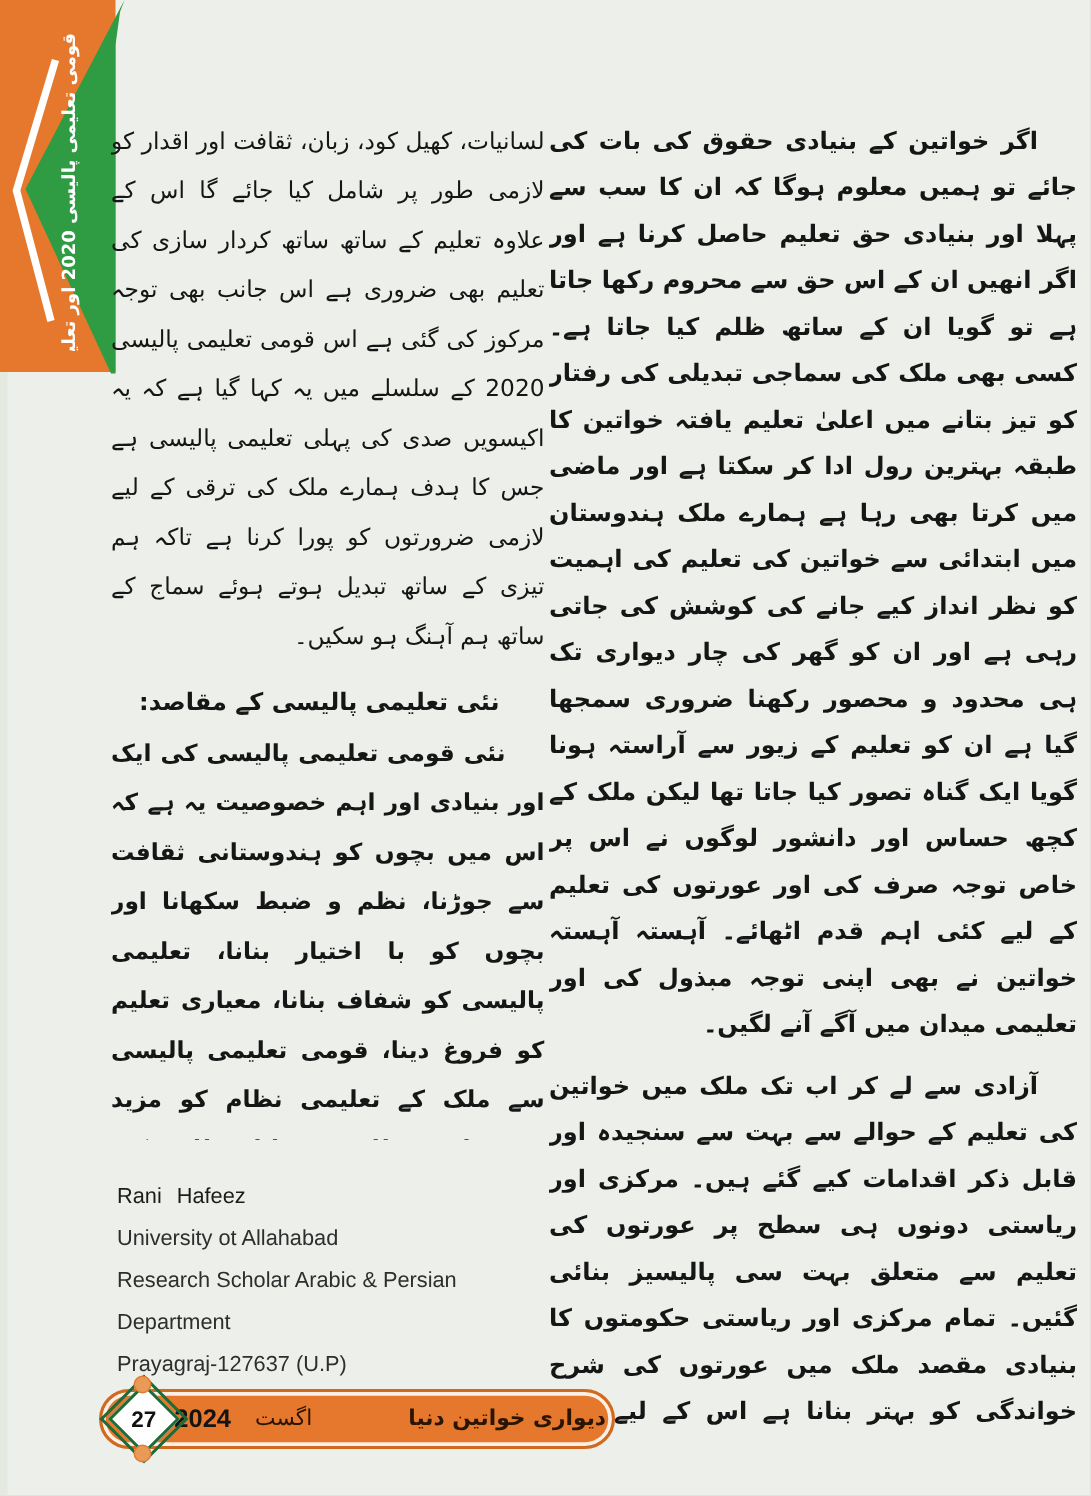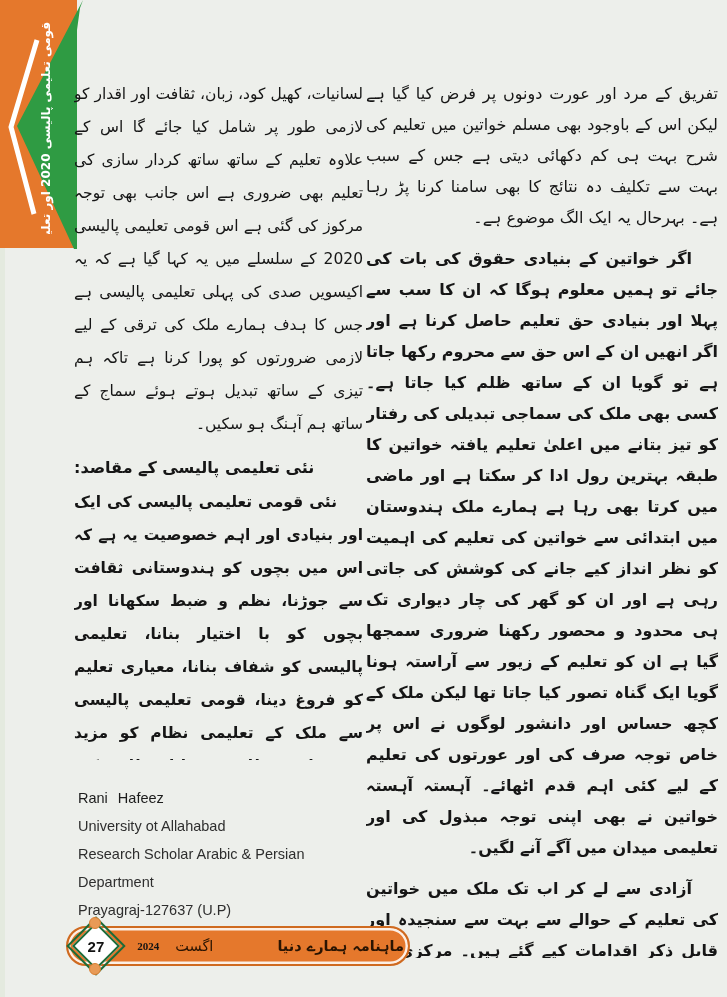--- a/index.html
+++ b/index.html
@@ -48,21 +48,21 @@
   .col-left{
     left:74px;top:78px;
     width:289px;height:682px;
     font-size:15.5px;line-height:33px;
   }
   .indent{text-indent:26px;font-weight:bold;}
   .urdu-heading{
     margin:2px 30px 2px 0;
     font-weight:bold;
     font-size:16px;
-    text-align:left;
+    text-align:right;
   }
 
   
   .author{
     position:absolute;
     left:78px;top:784px;
     width:300px;
     font-family:"Liberation Sans",sans-serif;
     font-size:14.5px;
     color:#2e2e2e;
@@ -83,21 +83,21 @@
   }
   .footer-content{
     position:absolute;left:70px;right:16px;top:6px;height:40px;
     direction:rtl;
     display:flex;
     align-items:center;
     gap:0;
   }
   .footer-magazine{font-size:14.5px;font-weight:bold;color:#2a1402;white-space:nowrap;}
   .footer-month{font-size:14.5px;color:#2a1402;margin-right:64px;white-space:nowrap;}
-  .footer-year{font-size:11px;font-weight:bold;color:#141414;margin-right:16px;font-family:Liberation Serif, serif;}
+  .footer-year{font-size:17px;font-weight:bold;color:#141414;margin-right:16px;font-family:Liberation Sans, sans-serif;}
   .page-diamond{
     position:absolute;left:19px;top:9px;
     width:30px;height:30px;
     background:#ffffff;
     border:2px solid #1c6b38;
     outline:2px solid #1c6b38;
     outline-offset:2px;
     transform:rotate(45deg);
     z-index:3;
     display:flex;align-items:center;justify-content:center;
@@ -125,21 +125,20 @@
     <svg width="92" height="254" viewBox="0 0 92 254">
       <rect x="0" y="0" width="77" height="248" fill="#e5782c"></rect>
       <polygon points="83,0 17,126 74,249 77,249 77,30 80,8" fill="#2f9b43"></polygon>
       <polyline points="37,40 11,127 34,214" fill="none" stroke="#ffffff" stroke-width="5"></polyline>
     </svg>
     <div class="vertical-title">قومی تعلیمی پالیسی 2020 اور تعلیم نسواں</div>
   </div>
   <div class="edge-strip"></div>
 
   <div class="column col-right">
-    <p>تفریق کے مرد اور عورت دونوں پر فرض کیا گیا ہے لیکن اس کے باوجود بھی مسلم خواتین میں تعلیم کی شرح بہت ہی کم دکھائی دیتی ہے جس کے سبب بہت سے تکلیف دہ نتائج کا بھی سامنا کرنا پڑ رہا ہے۔ بہرحال یہ ایک الگ موضوع ہے۔</p>
     <p class="indent">اگر خواتین کے بنیادی حقوق کی بات کی جائے تو ہمیں معلوم ہوگا کہ ان کا سب سے پہلا اور بنیادی حق تعلیم حاصل کرنا ہے اور اگر انھیں ان کے اس حق سے محروم رکھا جاتا ہے تو گویا ان کے ساتھ ظلم کیا جاتا ہے۔ کسی بھی ملک کی سماجی تبدیلی کی رفتار کو تیز بتانے میں اعلیٰ تعلیم یافتہ خواتین کا طبقہ بہترین رول ادا کر سکتا ہے اور ماضی میں کرتا بھی رہا ہے ہمارے ملک ہندوستان میں ابتدائی سے خواتین کی تعلیم کی اہمیت کو نظر انداز کیے جانے کی کوشش کی جاتی رہی ہے اور ان کو گھر کی چار دیواری تک ہی محدود و محصور رکھنا ضروری سمجھا گیا ہے ان کو تعلیم کے زیور سے آراستہ ہونا گویا ایک گناہ تصور کیا جاتا تھا لیکن ملک کے کچھ حساس اور دانشور لوگوں نے اس پر خاص توجہ صرف کی اور عورتوں کی تعلیم کے لیے کئی اہم قدم اٹھائے۔ آہستہ آہستہ خواتین نے بھی اپنی توجہ مبذول کی اور تعلیمی میدان میں آگے آنے لگیں۔</p>
     <p class="indent">آزادی سے لے کر اب تک ملک میں خواتین کی تعلیم کے حوالے سے بہت سے سنجیدہ اور قابل ذکر اقدامات کیے گئے ہیں۔ مرکزی اور ریاستی دونوں ہی سطح پر عورتوں کی تعلیم سے متعلق بہت سی پالیسیز بنائی گئیں۔ تمام مرکزی اور ریاستی حکومتوں کا بنیادی مقصد ملک میں عورتوں کی شرح خواندگی کو بہتر بنانا ہے اس کے لیے وقتاً فوقتاً اقتدار میں آنے والی حکومتوں کی جانب سے بہت سی تعلیمی پالیسی بھی بنائی جاتی رہی ہیں۔ شروع سے اب تک کی تقریباً تمام تعلیمی منصوبوں میں خواتین کی تعلیم پر بھی خصوصی توجہ صرف کی گئی ہے، اگر ہم آزادی کے بعد خواتین کی شرح خواندگی پر نظر ڈالیں تو اس میں حیرت انگیز حد تک اضافہ ہوا ہے ملک بھر کی الگ الگ ریاستی حکومتوں کی طرف سے خواتین کی تعلیم کو فروغ دینے کے لئے مختلف اسکیمیں چلائی گئیں ہیں اور اب بھی ان کی فلاح و بہبود کے لیے حکومت ہند کی جانب سے چلائی جا رہی ہیں جن کی مدد سے خواتین کی تعلیمی شرح میں خاصا اضافہ دیکھنے کو مل رہا ہے اور آئندہ بھی اس بات کی قوی امید ہے کہ خواتین کے تعلیمی حوالے سے حالات مزید بہتر ہوں گے اور یہاں کی خواتین بھی ترقی کے میدان میں دوسرے ملکوں کی خواتین کے شانہ بہ شانہ چلنے کے قابل ہو سکیں گی۔</p>
 
   </div>
 
   <div class="column col-left">
     <p>لسانیات، کھیل کود، زبان، ثقافت اور اقدار کو لازمی طور پر شامل کیا جائے گا اس کے علاوہ تعلیم کے ساتھ ساتھ کردار سازی کی تعلیم بھی ضروری ہے اس جانب بھی توجہ مرکوز کی گئی ہے اس قومی تعلیمی پالیسی 2020 کے سلسلے میں یہ کہا گیا ہے کہ یہ اکیسویں صدی کی پہلی تعلیمی پالیسی ہے جس کا ہدف ہمارے ملک کی ترقی کے لیے لازمی ضرورتوں کو پورا کرنا ہے تاکہ ہم تیزی کے ساتھ تبدیل ہوتے ہوئے سماج کے ساتھ ہم آہنگ ہو سکیں۔</p>
     <div class="urdu-heading">نئی تعلیمی پالیسی کے مقاصد:</div>
     <p class="indent">نئی قومی تعلیمی پالیسی کی ایک اور بنیادی اور اہم خصوصیت یہ ہے کہ اس میں بچوں کو ہندوستانی ثقافت سے جوڑنا، نظم و ضبط سکھانا اور بچوں کو با اختیار بنانا، تعلیمی پالیسی کو شفاف بنانا، معیاری تعلیم کو فروغ دینا، قومی تعلیمی پالیسی سے ملک کے تعلیمی نظام کو مزید مضبوط و طاقتور بنانا، طلبہ کی بہترین ذہنی نشوونما اور ان کی صلاحیت و لیاقت میں مزید نکھار پیدا کرنا، دنیا کے تمام ممالک تعلیمی پالیسی پر زور دیتے ہیں۔ تعلیمی پالیسیوں کے نتائج اور سماجی و معاشی ترقی پر ان کے اثرات پر توجہ دینے کے لیے عالمی سطح پر دنیا بھر کی حکومتوں کو غور کرتے کے لئے کہا جاتا ہے تاکہ ترقی کے میدان میں سب لوگوں کو برابر مواقع حاصل ہو سکیں۔</p>
 
@@ -149,21 +148,21 @@
     <div class="name">Rani Hafeez</div>
     <div>University ot Allahabad</div>
     <div>Research Scholar Arabic &amp; Persian Department</div>
     <div>Prayagraj-127637 (U.P)</div>
     <div>Email:ranihafeez123@gmail.com</div>
   </div>
 
   <div class="footer">
     <div class="footer-pill"></div>
     <div class="footer-content">
-      <span class="footer-magazine">ماہنامہ ہمارے دنیا</span>
+      <span class="footer-magazine">دیواری خواتین دنیا</span>
       <span class="footer-month">اگست</span>
       <span class="footer-year">2024</span>
     </div>
     <div class="page-diamond">
       <span>27</span>
     </div>
     <div class="dot dot-top"></div>
     <div class="dot dot-bottom"></div>
   </div>
 

